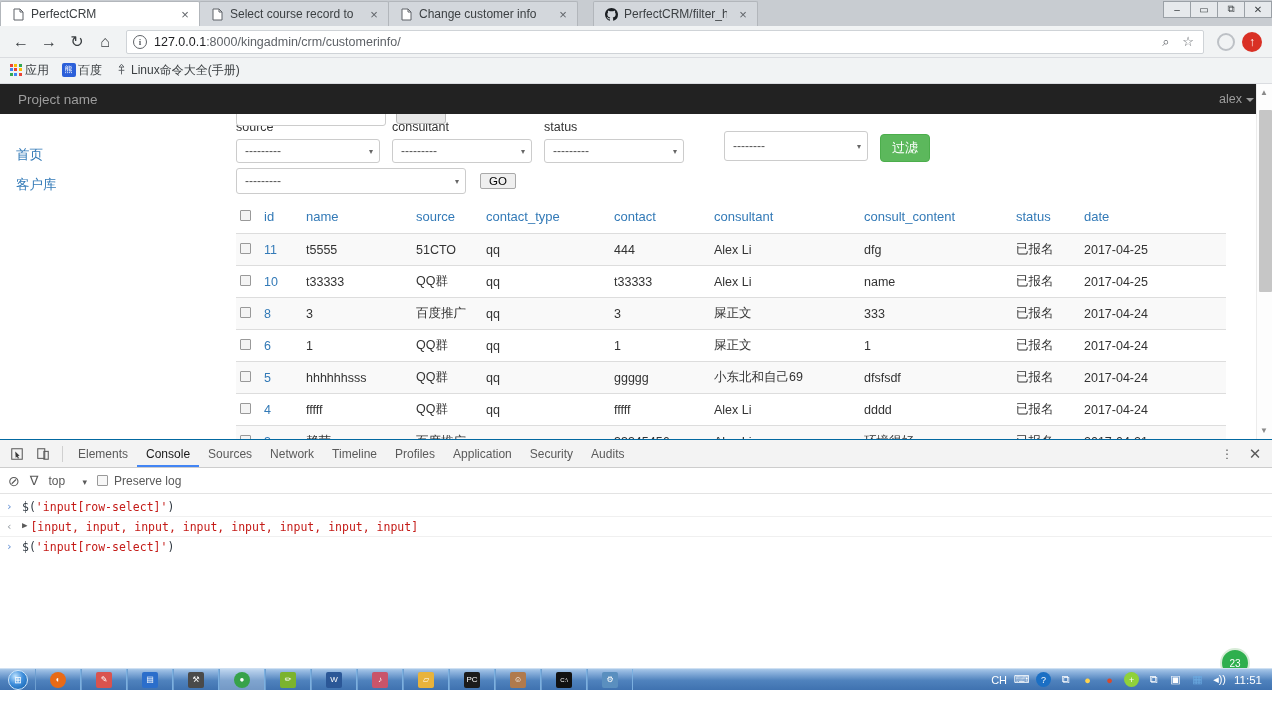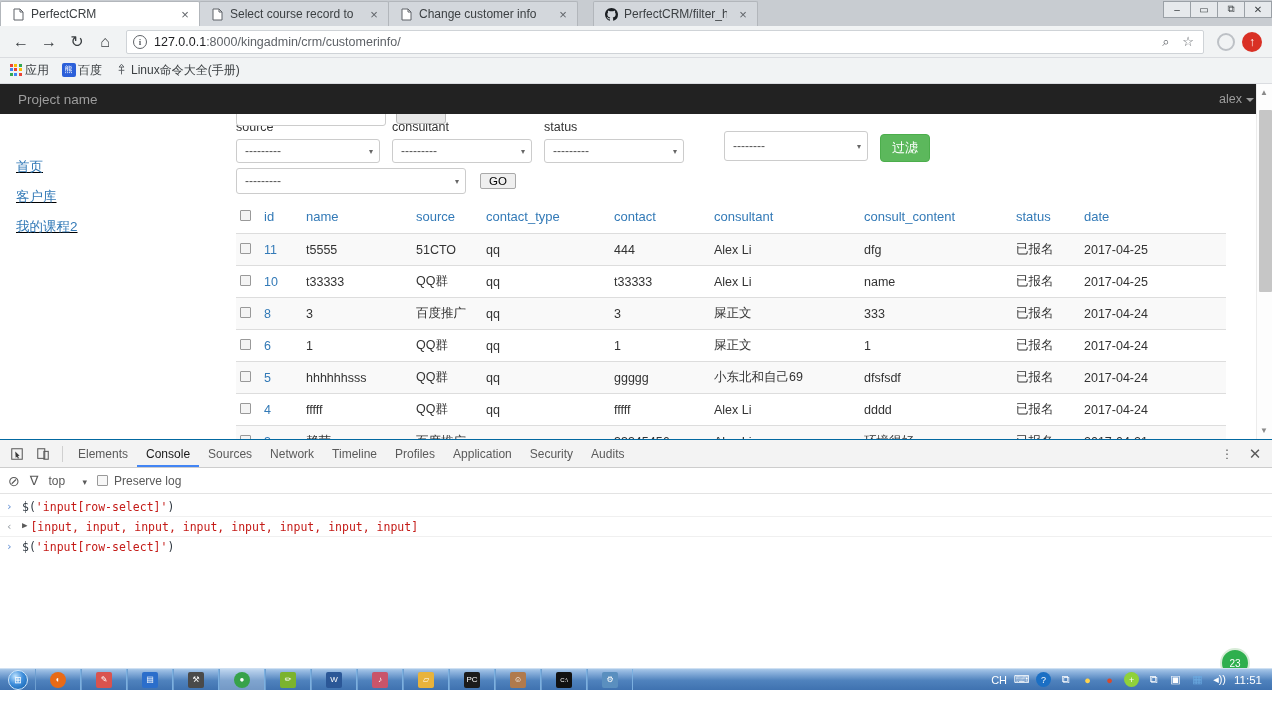--- a/index.html
+++ b/index.html
@@ -120,21 +120,21 @@
     padding: 0 18px; font-size: 13.5px;
   }
   .navbar .brand { color: #9d9d9d; }
   .navbar .user { color:#9d9d9d; font-size: 12.5px; }
   .caret { display:inline-block; width:0;height:0;
     border-left:4px solid transparent;border-right:4px solid transparent;
     border-top:4px solid #9d9d9d; margin-left:4px; vertical-align: middle;}
 
   .page-body { display: flex; height: 325px; position: relative; }
 
-  .sidebar { width: 230px; padding-top: 38px; flex: 0 0 auto; text-decoration: underline; }
+  .sidebar { width: 230px; padding-top: 26px; flex: 0 0 auto; }
   .side-item {
     padding: 6px 0 6px 16px; font-size: 13.5px; color: #337ab7;
   }
 
   .content {
     flex: 1 1 auto; position: relative; padding-right: 16px;
     overflow: hidden;
   }
 
   
@@ -385,21 +385,20 @@
     <div class="navbar">
       <span class="brand">Project name</span>
       <span class="user"><span>alex</span><span class="caret"></span></span>
     </div>
 
     <div class="page-body">
 
       <div class="sidebar">
         <div class="side-item">首页</div>
         <div class="side-item">客户库</div>
-        <div class="side-item">我的课程2</div>
       </div>
 
       <div class="content">
 
         <div class="filter-wrap">
           <div class="ghost-row">
             <div class="ghost-sel"></div>
             <div class="ghost-btn"></div>
           </div>
 

